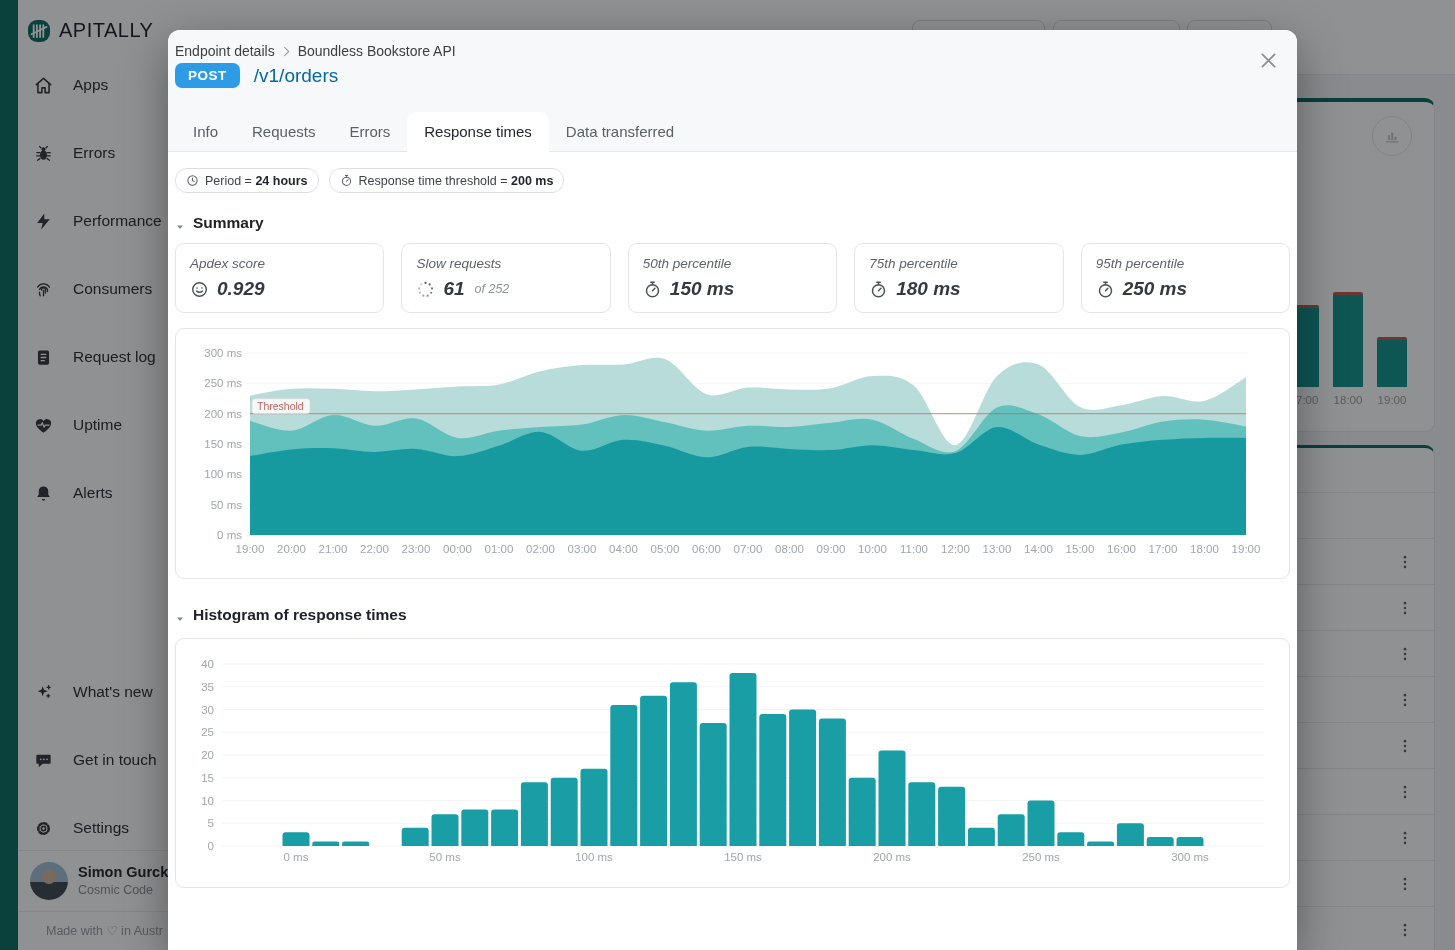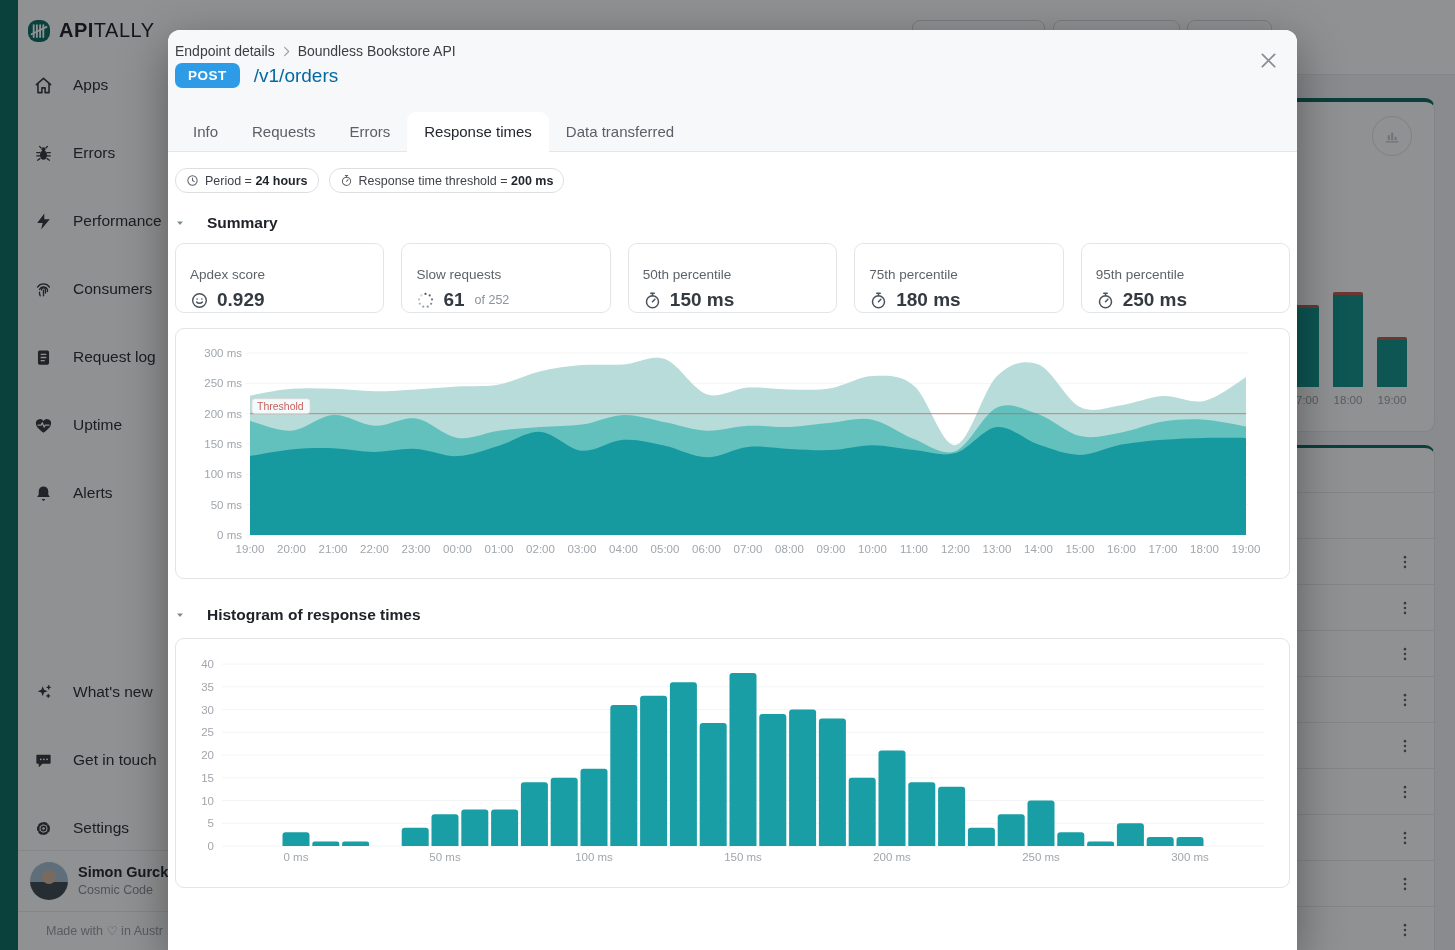--- a/index.html
+++ b/index.html
@@ -6,21 +6,21 @@
   .page{position:relative;width:1455px;height:950px;overflow:hidden;background:#f4f5f7;}
 
   
   .leftstrip{position:absolute;left:0;top:0;width:18px;height:950px;background:#0e6e64;}
 
   
   .sidebar{position:absolute;left:18px;top:0;width:197px;height:950px;background:#ffffff;z-index:2;display:flex;flex-direction:column;}
   .logo-row{display:flex;align-items:center;gap:9px;padding:19px 0 0 10px;}
   .logo-badge{width:34px;height:34px;border-radius:9px;background:#0d6e63;display:flex;align-items:center;justify-content:center;flex:0 0 auto;}
   .logo-text{font-size:20px;color:#1c2127;letter-spacing:.5px;}
-  .logo-text b{font-weight:700;}
+  .logo-text b{font-weight:400;}
   .logo-text span{font-weight:500;}
   .side-nav{margin-top:21px;display:flex;flex-direction:column;gap:24px;}
   .side-item{display:flex;align-items:center;gap:20px;height:44px;padding-left:16px;font-size:15.5px;color:#2b2f35;cursor:pointer;}
   .side-item .si-icon{width:19px;height:19px;color:#33373d;display:flex;align-items:center;justify-content:center;flex:0 0 auto;}
   .side-item.active{background:#e4ebea;border-radius:9px;margin:0 6px;padding-left:10px;}
   .side-item.active .si-icon{color:#0d6e63;}
   .side-bottom{margin-top:auto;display:flex;flex-direction:column;}
   .user-row{display:flex;align-items:center;gap:10px;border-top:1px solid #ececee;padding:11px 0 11px 12px;}
   .avatar{width:38px;height:38px;border-radius:50%;background:linear-gradient(180deg,#a5c0d4 0 52%,#3f4a52 52%);position:relative;overflow:hidden;flex:0 0 auto;}
   .avatar::after{content:"";position:absolute;left:12px;top:8px;width:14px;height:14px;border-radius:50%;background:#d8b79e;}
@@ -57,26 +57,26 @@
   .tabs{position:absolute;left:8px;bottom:-1px;display:flex;}
   .tab{height:40px;line-height:40px;padding:0 17px;font-size:15px;color:#5a6067;cursor:pointer;}
   .tab.active{background:#ffffff;border-radius:9px 9px 0 0;color:#23272e;font-weight:500;}
 
   .modal-body{padding:0 7px;}
   .chips-row{display:flex;gap:10px;margin-top:16px;}
   .chip{display:flex;align-items:center;gap:6px;height:23px;border:1px solid #dcdfe2;border-radius:12px;padding:0 10px;font-size:12.5px;color:#3f4349;background:#fff;cursor:pointer;}
   .chip b{color:#1f242b;}
   .chip .ch-icon{width:13px;height:13px;color:#5f6368;display:flex;}
 
-  .section-head{display:flex;align-items:center;gap:22px;margin-top:21px;}
+  .section-head{display:flex;align-items:flex-end;gap:8px;margin-top:21px;}
   .section-head .caret{width:10px;height:10px;color:#7b8b8d;display:flex;cursor:pointer;}
   .section-title{font-size:15.5px;font-weight:700;color:#202328;}
 
   .cards-row{display:flex;gap:17px;margin-top:11px;}
-  .sum-card{width:236px;height:70px;border:1px solid #e2e5e8;border-radius:9px;box-sizing:border-box;padding:23px 14px;background:#fff;}
+  .sum-card{width:236px;height:70px;border:1px solid #e2e5e8;border-radius:9px;box-sizing:border-box;padding:12px 14px;background:#fff;font-style:italic;}
   .sum-title{font-size:13.5px;color:#5d6369;}
   .sum-value-row{display:flex;align-items:center;gap:8px;margin-top:7px;}
   .sum-icon{width:19px;height:19px;color:#4b535c;display:flex;}
   .sum-value{font-size:19px;font-weight:700;color:#343a42;}
   .sum-suffix{font-size:12.5px;color:#8d939b;margin-left:2px;}
 
   .chart-card{border:1px solid #e2e5e8;border-radius:9px;background:#fff;margin-top:15px;overflow:hidden;}
   .chart-card svg{display:block;}
   .axis-label{font-size:11.5px;fill:#a0a6ac;}
 </style>

